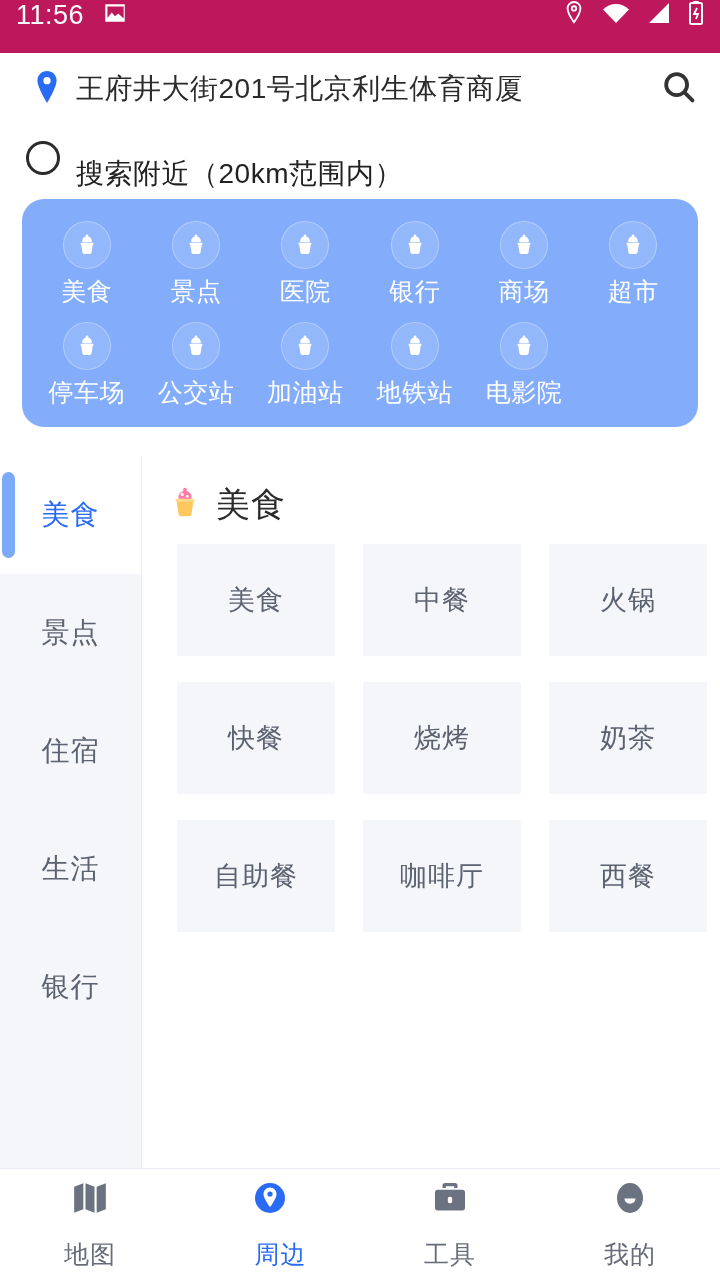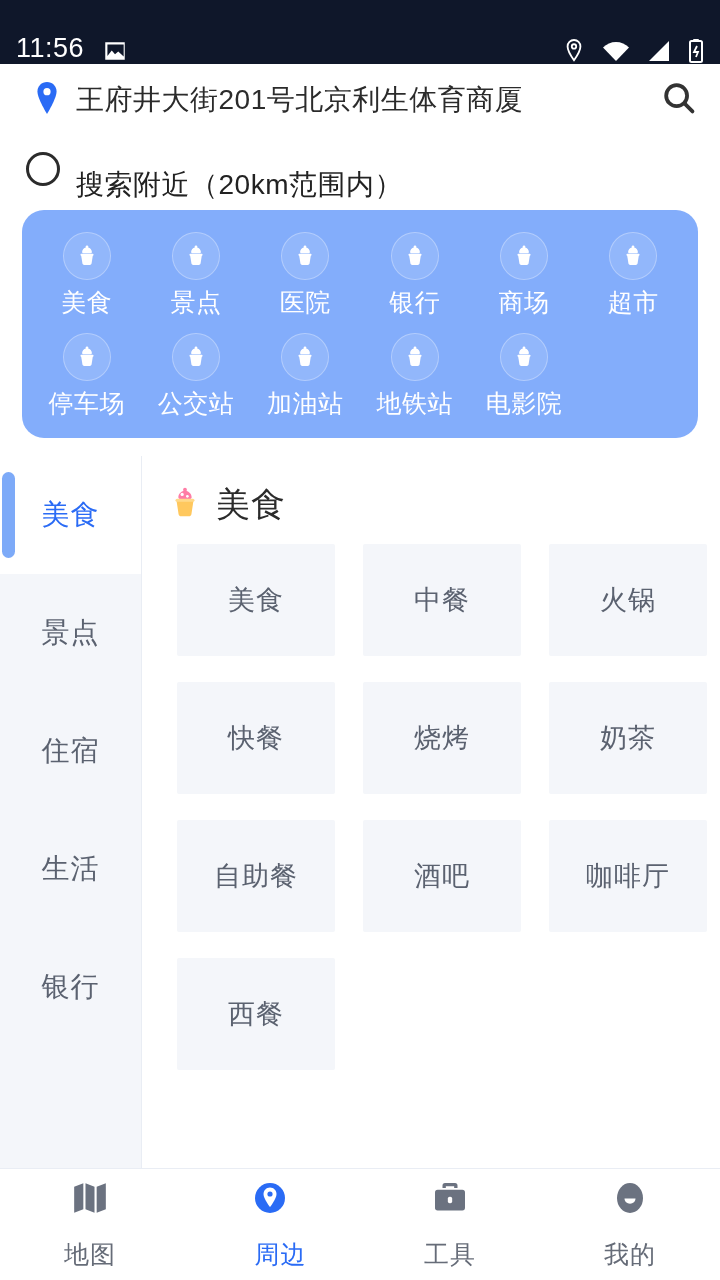--- a/index.html
+++ b/index.html
@@ -5,22 +5,22 @@
   * { margin:0; padding:0; box-sizing:border-box; }
   html, body {
     width:720px; height:1280px;
     font-family:"Liberation Sans","DejaVu Sans",sans-serif;
     background:#ffffff; overflow:hidden;
   }
   body { position:relative; }
 
   
   .status-bar{
-    height:64px; background:#0f172a; color:#fff;
-    display:flex; align-items:flex-end; padding:0 16px;
+    height:53px; background:#be185d; color:#fff;
+    display:flex; align-items:flex-start; padding:0 16px;
   }
   .status-time{ font-size:27px; font-weight:500; letter-spacing:.5px; }
   .status-left-icons{ display:flex; align-items:center; margin-left:18px; }
   .status-right{ margin-left:auto; display:flex; align-items:center; gap:17px; }
   .sb-ic{ display:block; }
 
   
   .address-row{
     height:72px; display:flex; align-items:center; padding:0 22px 0 34px;
   }
@@ -351,25 +351,20 @@
             <span>奶茶</span>
           </div>
         </div>
         <div class="grid-cell">
           <div class="card">
             <span>自助餐</span>
           </div>
         </div>
         <div class="grid-cell">
           <div class="card">
-            <span>酒吧</span>
-          </div>
-        </div>
-        <div class="grid-cell">
-          <div class="card">
             <span>咖啡厅</span>
           </div>
         </div>
         <div class="grid-cell">
           <div class="card">
             <span>西餐</span>
           </div>
         </div>
         <div class="grid-cell">
           <div class="card empty"></div>

